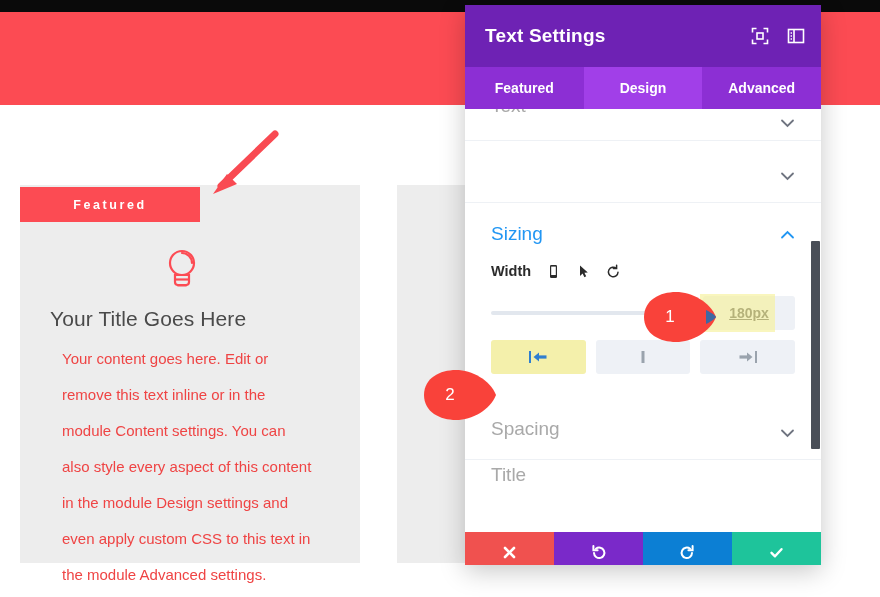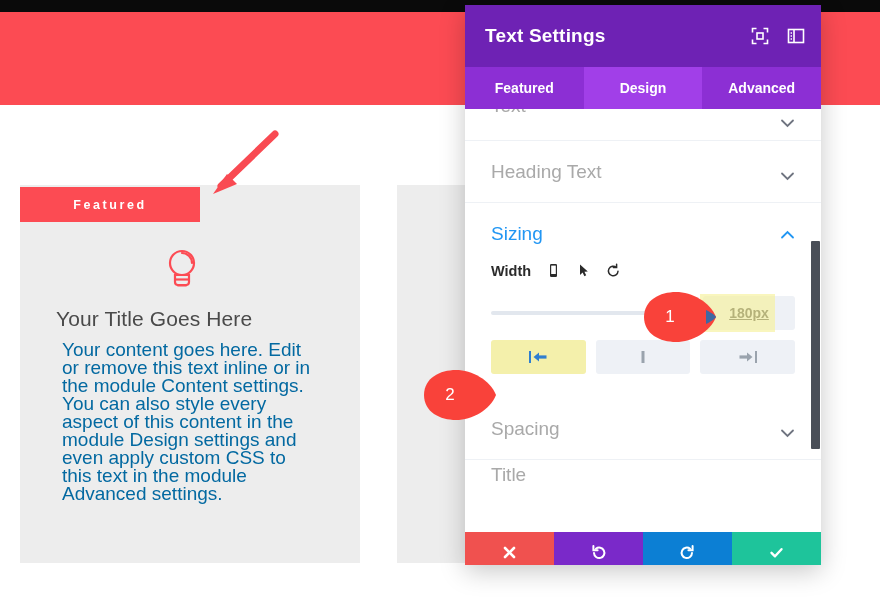--- a/index.html
+++ b/index.html
@@ -66,35 +66,35 @@
   }
 
   .bulb-icon {
     position: absolute;
     left: 162px; top: 245px;
     width: 40px; height: 46px;
   }
 
   .card-title {
     position: absolute;
-    left: 56px; top: 307px;
+    left: 50px; top: 307px;
     width: 280px;
     font-size: 21px;
     font-weight: normal;
     color: #4a4a4a;
     letter-spacing: .1px;
   }
 
   .card-text {
     position: absolute;
     left: 62px; top: 341px;
     width: 250px;
-    font-size: 19px;
-    line-height: 18px;
-    color: #0369a1;
+    font-size: 15px;
+    line-height: 36px;
+    color: #ef4444;
   }
 
   
   .annot-arrow {
     position: absolute;
     left: 195px; top: 128px;
     width: 90px; height: 82px;
     pointer-events: none;
   }
 
@@ -187,20 +187,21 @@
     top: -14px;
   }
   .section-row.clipped-top .chev { top: 5px; }
 
   .sizing-header { border-bottom: none; height: 56px; }
 
   .field-block { padding: 0 26px; }
 
   .field-label-row {
     display: flex;
+    align-items: center;
     gap: 15px;
     margin-top: 4px;
   }
   .field-label {
     font-size: 14.5px;
     color: #2b2b2b;
     font-weight: bold;
   }
   .mini-icon { width: 15px; height: 15px; cursor: pointer; display: block; }
 
@@ -405,21 +406,20 @@
       <div class="section-row clipped-top">
         <span class="section-label">Text</span>
         <span class="chev">
           <svg viewBox="0 0 15 10" fill="none" stroke="#6f7480" stroke-width="1.8" stroke-linecap="round">
             <polyline points="2,2.5 7.5,8 13,2.5"></polyline>
           </svg>
         </span>
       </div>
 
       <div class="section-row">
-        <span class="section-label">Heading Text</span>
         <span class="chev">
           <svg viewBox="0 0 15 10" fill="none" stroke="#6f7480" stroke-width="1.8" stroke-linecap="round">
             <polyline points="2,2.5 7.5,8 13,2.5"></polyline>
           </svg>
         </span>
       </div>
 
       <div class="section-row sizing-header">
         <span class="section-label open">Sizing</span>
         <span class="chev">

